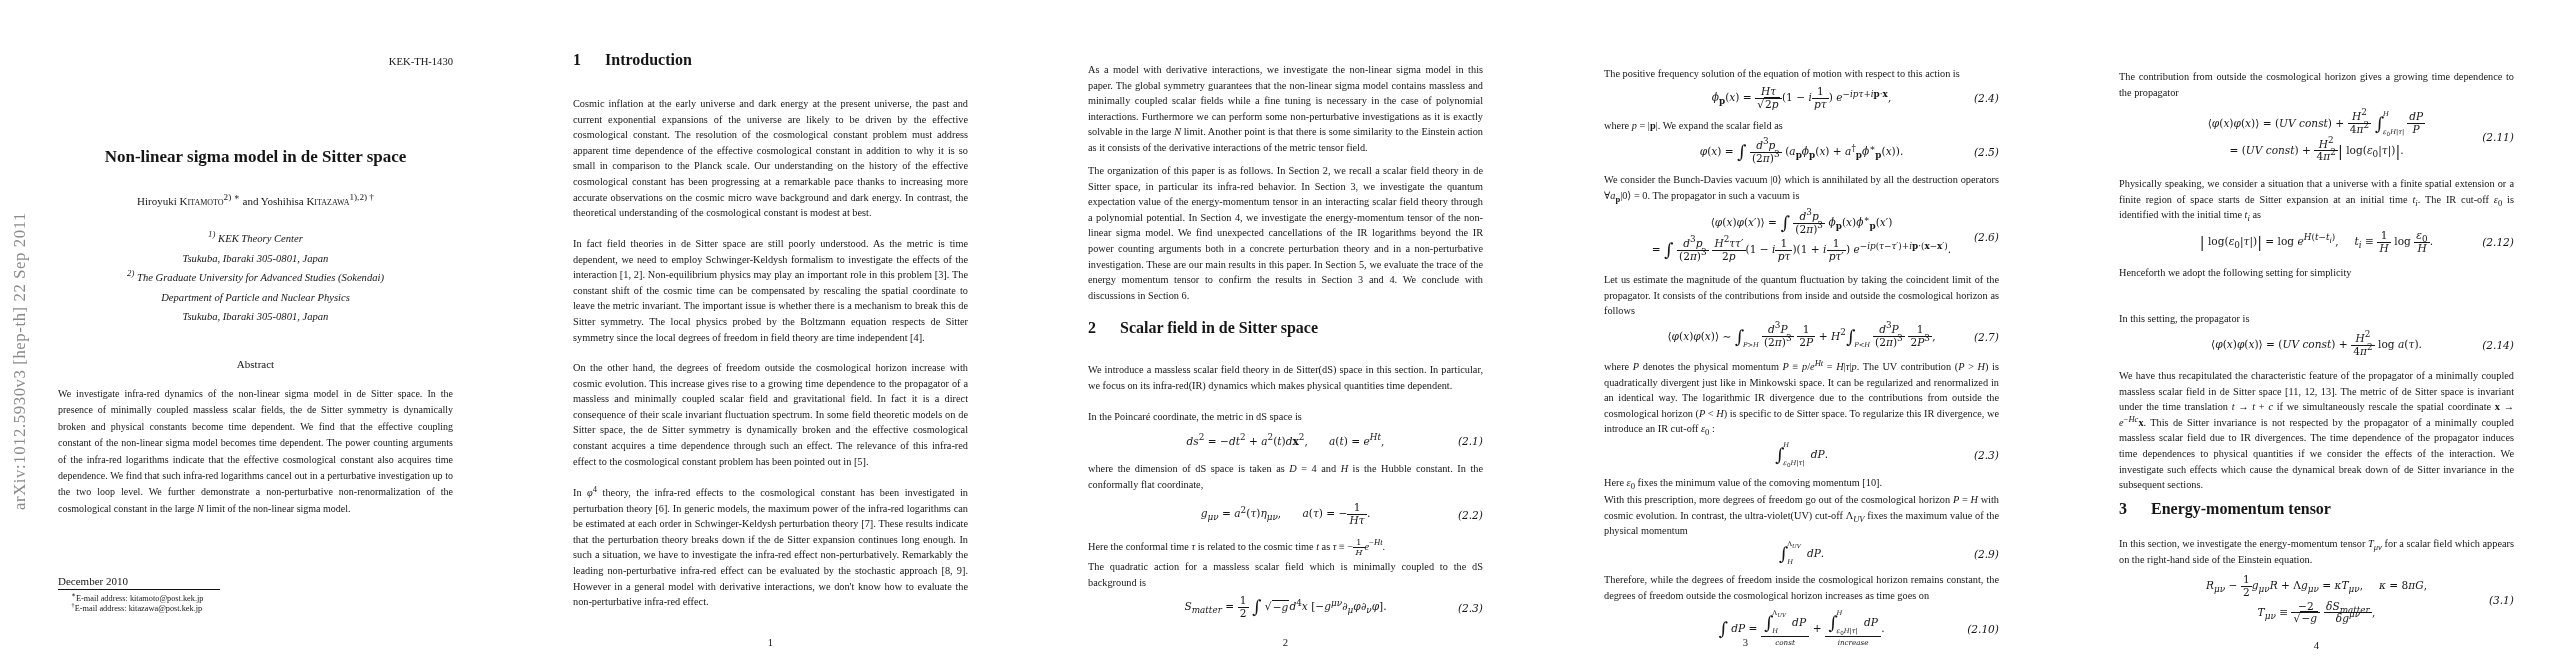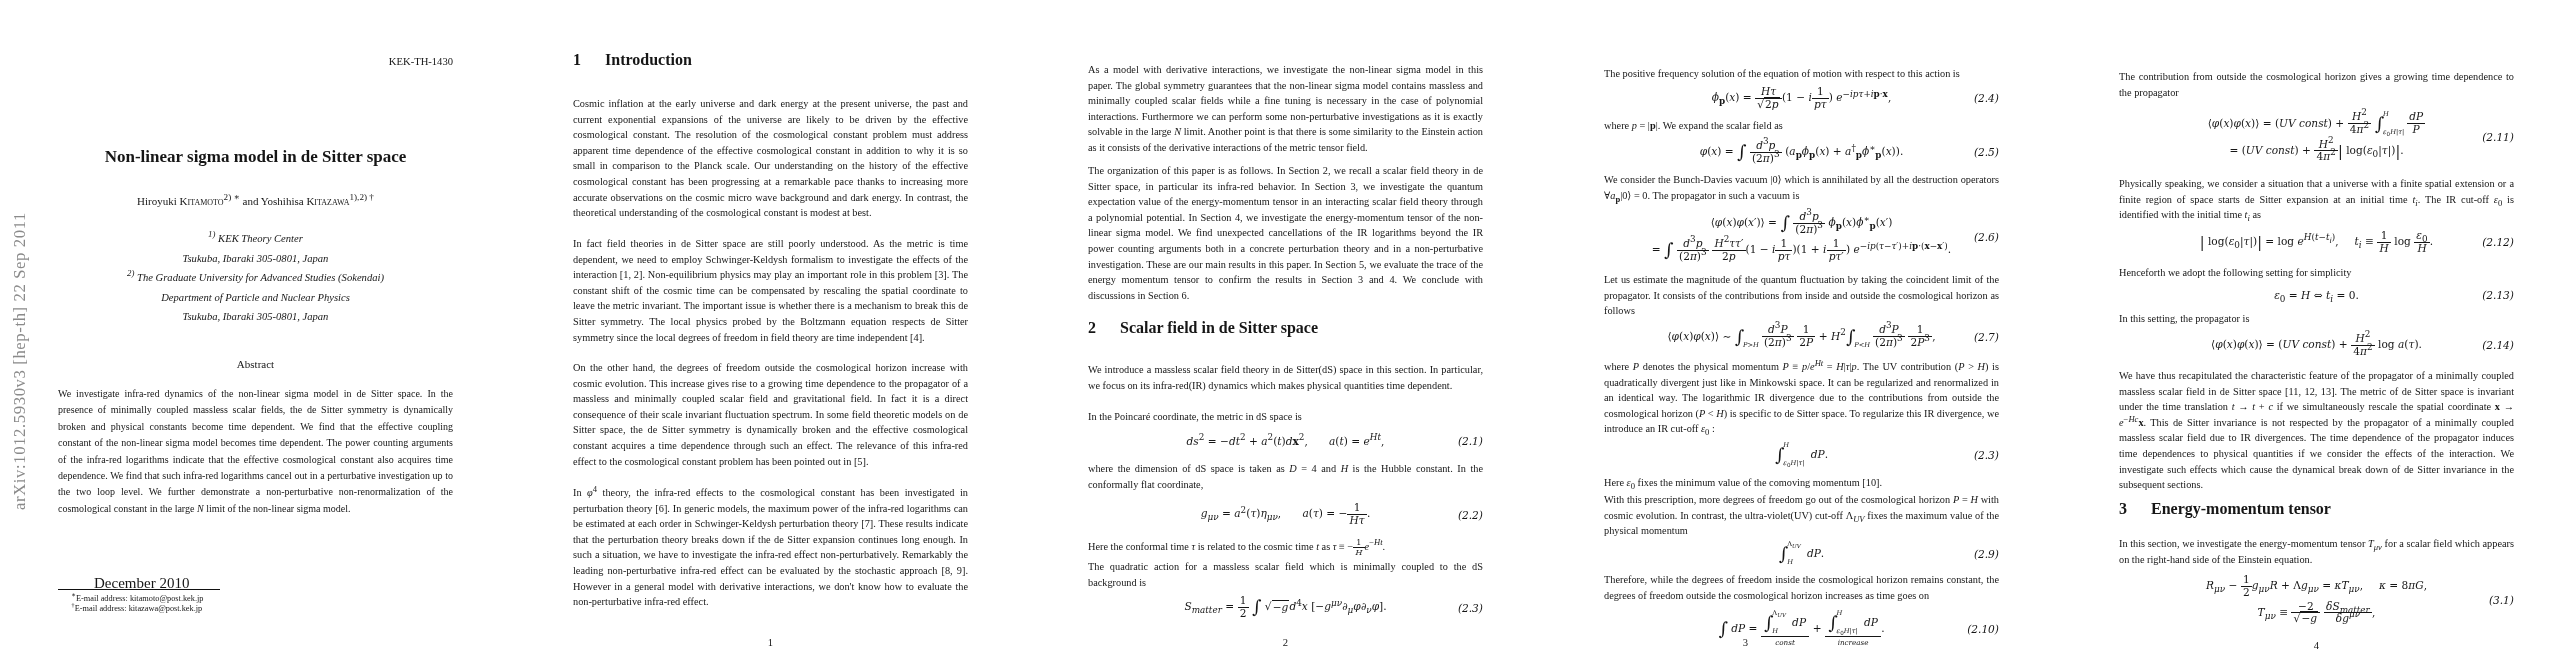--- a/index.html
+++ b/index.html
@@ -15,21 +15,21 @@
 
   .watermark{position:absolute;left:20px;top:361px;transform:translate(-50%,-50%) rotate(-90deg);
              white-space:nowrap;font-size:16.7px;color:#8a8a8a;letter-spacing:0.6px;}
 
   .report{font-size:10.6px;}
   .title{font-size:17px;font-weight:bold;}
   .authors{font-size:11px;}
   .affil{font-size:10.6px;line-height:19.5px;font-style:italic;}
   .absh{font-size:11px;font-weight:normal;}
   .abstxt{font-size:10px;line-height:16.4px;text-align:justify;}
-  .date{font-size:15px;margin-left:36px;}
+  .date{font-size:11px;}
   .fnrule{border-top:0.9px solid #111;width:162px;}
   .fn{font-size:8.3px;line-height:10px;}
 
   .sech{font-size:16px;font-weight:bold;}
   .pageno{position:absolute;left:58px;width:395px;text-align:center;font-size:10.6px;}
 
   .sc{font-variant:small-caps;}
   sup,sub{line-height:0;}
 
   
@@ -184,24 +184,20 @@
           <span class="eqline">= (<i>UV const</i>) + <span class="fr"><span class="nu"><i>H</i><sup>2</sup></span><span class="de">4<i>π</i><sup>2</sup></span></span><span class="big">|</span> log(<i>ε</i><sub>0</sub>|<i>τ</i>|)<span class="big">|</span>.</span>
         </span>
       <span class="eqno">(2.11)</span>
     </div>
     <div class="blk para" style="top:176px;">Physically speaking, we consider a situation that a universe with a finite spatial extension or a finite region of space starts de Sitter expansion at an initial time <i>t</i><sub><i>i</i></sub>. The IR cut-off <i>ε</i><sub>0</sub> is identified with the initial time <i>t</i><sub><i>i</i></sub> as</div>
     <div class="eq" style="top:226px;height:32px;">
       <span class="eqbody"><span class="big">|</span> log(<i>ε</i><sub>0</sub>|<i>τ</i>|)<span class="big">|</span> = log <i>e</i><sup><i>H</i>(<i>t</i>−<i>t</i><sub><i>i</i></sub>)</sup>,  <i>t</i><sub><i>i</i></sub> ≡ <span class="fr"><span class="nu">1</span><span class="de"><i>H</i></span></span> log <span class="fr"><span class="nu"><i>ε</i><sub>0</sub></span><span class="de"><i>H</i></span></span>.</span>
       <span class="eqno">(2.12)</span>
     </div>
     <div class="blk para" style="top:265px;">Henceforth we adopt the following setting for simplicity</div>
-    <div class="eq" style="top:285px;height:20px;">
-      <span class="eqbody"><i>ε</i><sub>0</sub> = <i>H</i> ⇔ <i>t</i><sub><i>i</i></sub> = 0.</span>
-      <span class="eqno">(2.13)</span>
-    </div>
     <div class="blk para" style="top:311px;">In this setting, the propagator is</div>
     <div class="eq" style="top:330px;height:30px;">
       <span class="eqbody">⟨<i>φ</i>(<i>x</i>)<i>φ</i>(<i>x</i>)⟩ = (<i>UV const</i>) + <span class="fr"><span class="nu"><i>H</i><sup>2</sup></span><span class="de">4<i>π</i><sup>2</sup></span></span> log <i>a</i>(<i>τ</i>).</span>
       <span class="eqno">(2.14)</span>
     </div>
     <div class="blk para" style="top:368px;">We have thus recapitulated the characteristic feature of the propagator of a minimally coupled massless scalar field in de Sitter space [11, 12, 13]. The metric of de Sitter space is invariant under the time translation <i>t</i> → <i>t</i> + <i>c</i> if we simultaneously rescale the spatial coordinate <b>x</b> → <i>e</i><sup>−<i>Hc</i></sup><b>x</b>. This de Sitter invariance is not respected by the propagator of a minimally coupled massless scalar field due to IR divergences. The time dependence of the propagator induces time dependences to physical quantities if we consider the effects of the interaction. We investigate such effects which cause the dynamical break down of de Sitter invariance in the subsequent sections.</div>
     <div class="blk sech" style="top:500px;">3  Energy-momentum tensor</div>
     <div class="blk para" style="top:536px;">In this section, we investigate the energy-momentum tensor <i>T</i><sub><i>μν</i></sub> for a scalar field which appears on the right-hand side of the Einstein equation.</div>
     <div class="eq" style="top:569px;height:61px;">
       <span class="eqbody">

